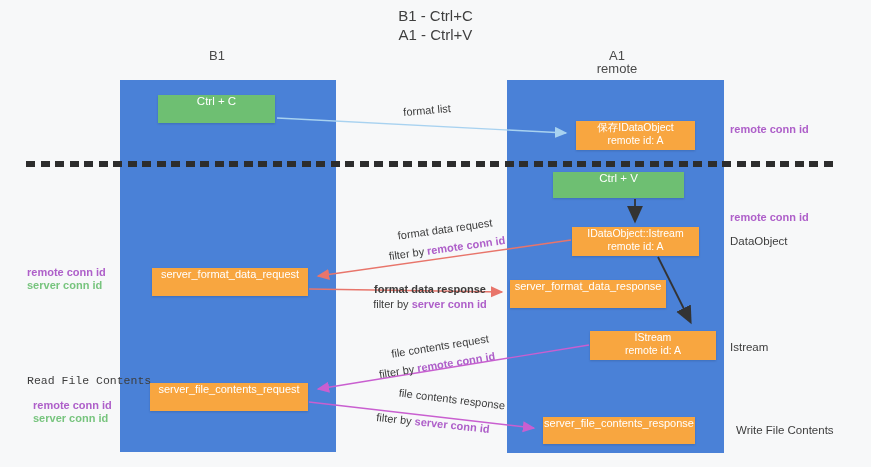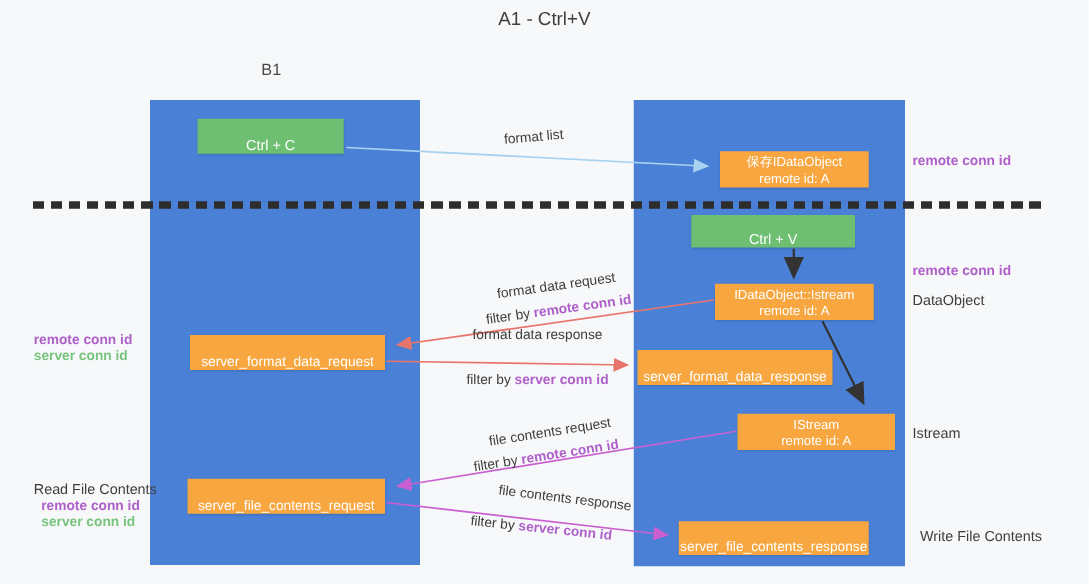--- a/index.html
+++ b/index.html
@@ -20,21 +20,21 @@
   }
   .lane{
     position:absolute;top:80px;background:#4a81d7;
   }
   .dashline{
     position:absolute;left:26px;top:161px;width:812px;height:6px;
     background:repeating-linear-gradient(90deg,#2d2d2d 0 9px,transparent 9px 14.5px);
   }
   .node{
     position:absolute;display:flex;flex-direction:column;
-    align-items:center;justify-content:flex-end;
+    align-items:center;justify-content:flex-start;
     color:#ffffff;text-align:center;white-space:nowrap;
     box-shadow:0 1px 2px rgba(0,0,0,0.15);
   }
   .node.green{background:#6ebf72;font-size:11.5px;}
   .node.orange{background:#f8a640;font-size:11px;}
   .node .l2{font-size:10.5px;line-height:13px;}
   .elabel{
     position:absolute;font-size:11px;color:#3c3c3c;white-space:nowrap;
     transform-origin:center;display:inline-flex;gap:3px;align-items:baseline;
   }
@@ -43,25 +43,30 @@
   .slabel{position:absolute;font-size:11px;white-space:nowrap;}
   .slabel.dark{color:#3d3d3d;font-size:11.5px;}
   svg.overlay{position:absolute;left:0;top:0;pointer-events:none;}
 </style>
 </head>
 <body>
 
 <div class="stage">
 
   <div class="title">
+    <div>B1 - Ctrl+C</div>
     <div>A1 - Ctrl+V</div>
   </div>
 
   <div class="lane-header" style="left:147px;">
     <div>B1</div>
+  </div>
+  <div class="lane-header" style="left:547px;">
+    <div>A1</div>
+    <div>remote</div>
   </div>
 
   <div class="lane" style="left:120px;width:216px;height:372px;"></div>
   <div class="lane" style="left:507px;width:217px;height:373px;"></div>
 
   <div class="dashline"></div>
 
   <svg class="overlay" width="871" height="467" viewBox="0 0 871 467">
     <defs>
       <marker id="m-blue" markerWidth="10" markerHeight="9" refX="8" refY="4" orient="auto">
@@ -130,21 +135,21 @@
   </div>
 
   <div class="elabel" style="left:445px;top:229px;transform:translate(-50%,-50%) rotate(-8deg);">
     <span>format data request</span>
   </div>
   <div class="elabel" style="left:447px;top:248px;transform:translate(-50%,-50%) rotate(-8deg);">
     <span>filter by</span>
     <span class="purple">remote conn id</span>
   </div>
 
-  <div class="elabel" style="left:430px;top:268px;transform:translate(-50%,-50%);">
+  <div class="elabel" style="left:430px;top:289px;transform:translate(-50%,-50%);font-weight:bold;">
     <span>format data response</span>
   </div>
   <div class="elabel" style="left:430px;top:304px;transform:translate(-50%,-50%);">
     <span>filter by</span>
     <span class="purple">server conn id</span>
   </div>
 
   <div class="elabel" style="left:440px;top:346px;transform:translate(-50%,-50%) rotate(-9deg);">
     <span>file contents request</span>
   </div>
@@ -162,17 +167,17 @@
   </div>
 
   <div class="slabel purple" style="left:730px;top:123px;">remote conn id</div>
   <div class="slabel purple" style="left:730px;top:211px;">remote conn id</div>
   <div class="slabel dark" style="left:730px;top:235px;">DataObject</div>
   <div class="slabel dark" style="left:730px;top:341px;">Istream</div>
   <div class="slabel dark" style="left:736px;top:424px;">Write File Contents</div>
 
   <div class="slabel purple" style="left:27px;top:266px;">remote conn id</div>
   <div class="slabel greenlbl" style="left:27px;top:279px;">server conn id</div>
-  <div class="slabel dark" style="left:27px;top:386px;">Read File Contents</div>
+  <div class="slabel dark" style="left:27px;top:374px;font-family:Liberation Mono, monospace;">Read File Contents</div>
   <div class="slabel purple" style="left:33px;top:399px;">remote conn id</div>
   <div class="slabel greenlbl" style="left:33px;top:412px;">server conn id</div>
 
 </div>
 
 </body></html>

